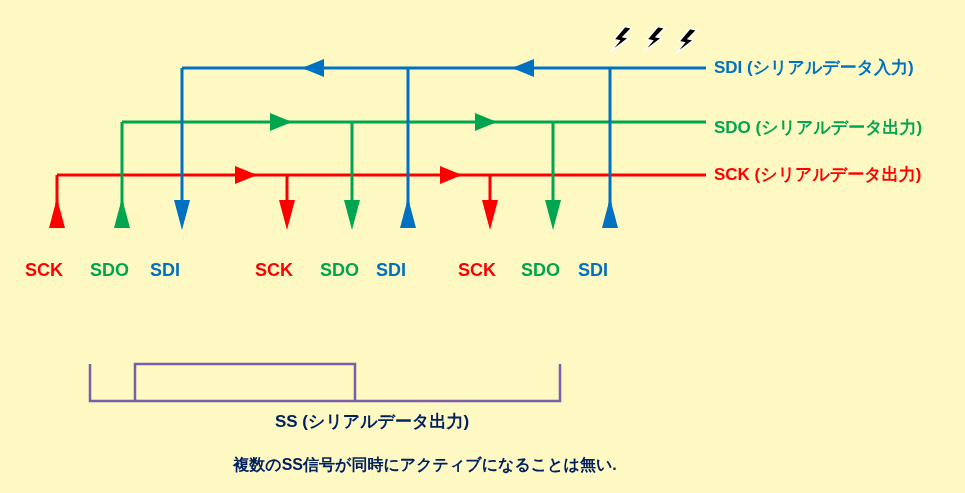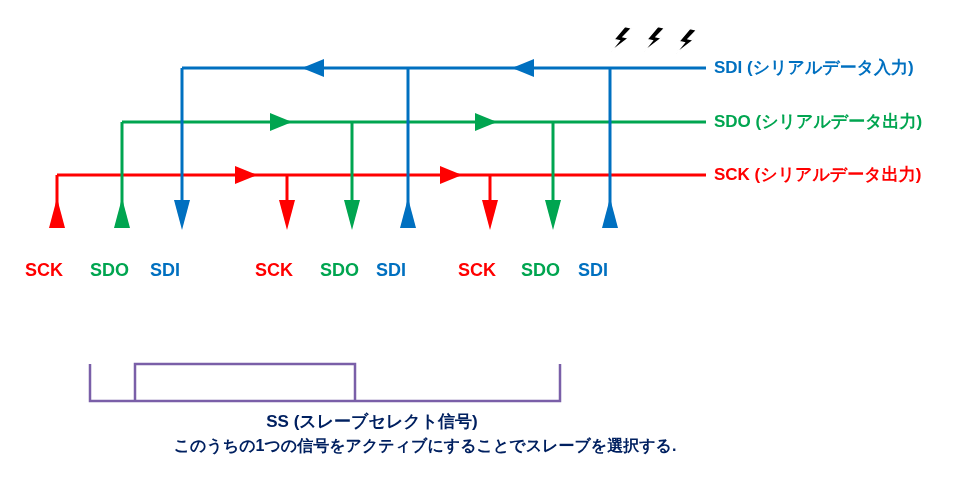--- a/index.html
+++ b/index.html
@@ -1,20 +1,20 @@
 <!DOCTYPE html>
 <html><head>
 <meta charset="utf-8">
 <title>Diagram</title>
 <style>
   html,body{margin:0;padding:0;background:#000;}
   .stage{
     position:relative;
     width:965px;height:493px;
-    background:#ffffff;
+    background:#fef9c3;
     overflow:hidden;
     font-family:"Liberation Sans","DejaVu Sans",sans-serif;
     font-weight:bold;
   }
   .stage svg{position:absolute;left:0;top:0;}
   .lbl{position:absolute;white-space:nowrap;}
   .bus-lbl{font-size:17px;line-height:20px;}
   .pin-lbl{font-size:18px;line-height:20px;width:64px;}
   .ss-title{font-size:17px;line-height:20px;left:172px;width:400px;text-align:center;top:412px;}
   .ss-desc{font-size:16px;line-height:19px;left:125px;width:600px;text-align:center;}
@@ -63,31 +63,31 @@
 
     <path d="M135,401 L135,364 L355,364 L355,401" fill="none" stroke-width="2.5" stroke="#7A5FA8"></path>
     <path d="M90,364 L90,401 L560,401 L560,364" fill="none" stroke-width="2.5" stroke="#7A5FA8"></path>
 
     <path transform="translate(613,26) rotate(12 8 14)" d="M9,0 L1,15 L6.5,15 L0,28 L15,10.5 L9.5,10.5 L16,0 Z" fill="#000000" stroke-width="1.4" stroke="#FFFFFF"></path>
     <path transform="translate(646,26) rotate(12 8 14)" d="M9,0 L1,15 L6.5,15 L0,28 L15,10.5 L9.5,10.5 L16,0 Z" fill="#000000" stroke-width="1.4" stroke="#FFFFFF"></path>
     <path transform="translate(678,28) rotate(12 8 14)" d="M9,0 L1,15 L6.5,15 L0,28 L15,10.5 L9.5,10.5 L16,0 Z" fill="#000000" stroke-width="1.4" stroke="#FFFFFF"></path>
   </svg>
 
   <div class="lbl bus-lbl" style="left: 714px; top: 58px; color: rgb(0, 112, 192);">SDI (シリアルデータ入力)</div>
-  <div class="lbl bus-lbl" style="left: 714px; top: 112px; color: rgb(0, 165, 80); text-align: right;">SDO (シリアルデータ出力)</div>
+  <div class="lbl bus-lbl" style="left: 714px; top: 118px; color: rgb(0, 165, 80); text-align: right;">SDO (シリアルデータ出力)</div>
   <div class="lbl bus-lbl" style="left: 714px; top: 165px; color: rgb(255, 0, 0);">SCK (シリアルデータ出力)</div>
 
   <div class="lbl pin-lbl" style="left: 25px; top: 260px; color: rgb(255, 0, 0);">SCK</div>
   <div class="lbl pin-lbl" style="left: 90px; top: 260px; color: rgb(0, 165, 80);">SDO</div>
   <div class="lbl pin-lbl" style="left: 150px; top: 260px; color: rgb(0, 112, 192);">SDI</div>
 
   <div class="lbl pin-lbl" style="left: 255px; top: 260px; color: rgb(255, 0, 0);">SCK</div>
   <div class="lbl pin-lbl" style="left: 320px; top: 260px; color: rgb(0, 165, 80);">SDO</div>
   <div class="lbl pin-lbl" style="left: 376px; top: 260px; color: rgb(0, 112, 192);">SDI</div>
 
   <div class="lbl pin-lbl" style="left: 458px; top: 260px; color: rgb(255, 0, 0);">SCK</div>
   <div class="lbl pin-lbl" style="left: 521px; top: 260px; color: rgb(0, 165, 80);">SDO</div>
   <div class="lbl pin-lbl" style="left: 578px; top: 260px; color: rgb(0, 112, 192);">SDI</div>
 
-  <div class="lbl ss-title" style="color: rgb(0, 32, 96);">SS (スレーブセレクト信号)</div>
-  <div class="lbl ss-desc" style="top: 436px; color: rgb(0, 32, 96);">このうちの1つの信号をアクティブにすることでスレーブを選択する.</div>
+  <div class="lbl ss-title" style="color: rgb(0, 32, 96);">SS (シリアルデータ出力)</div>
+  <div class="lbl ss-desc" style="top: 455px; color: rgb(0, 32, 96);">複数のSS信号が同時にアクティブになることは無い.</div>
 
 </div>
 
 </body></html>

